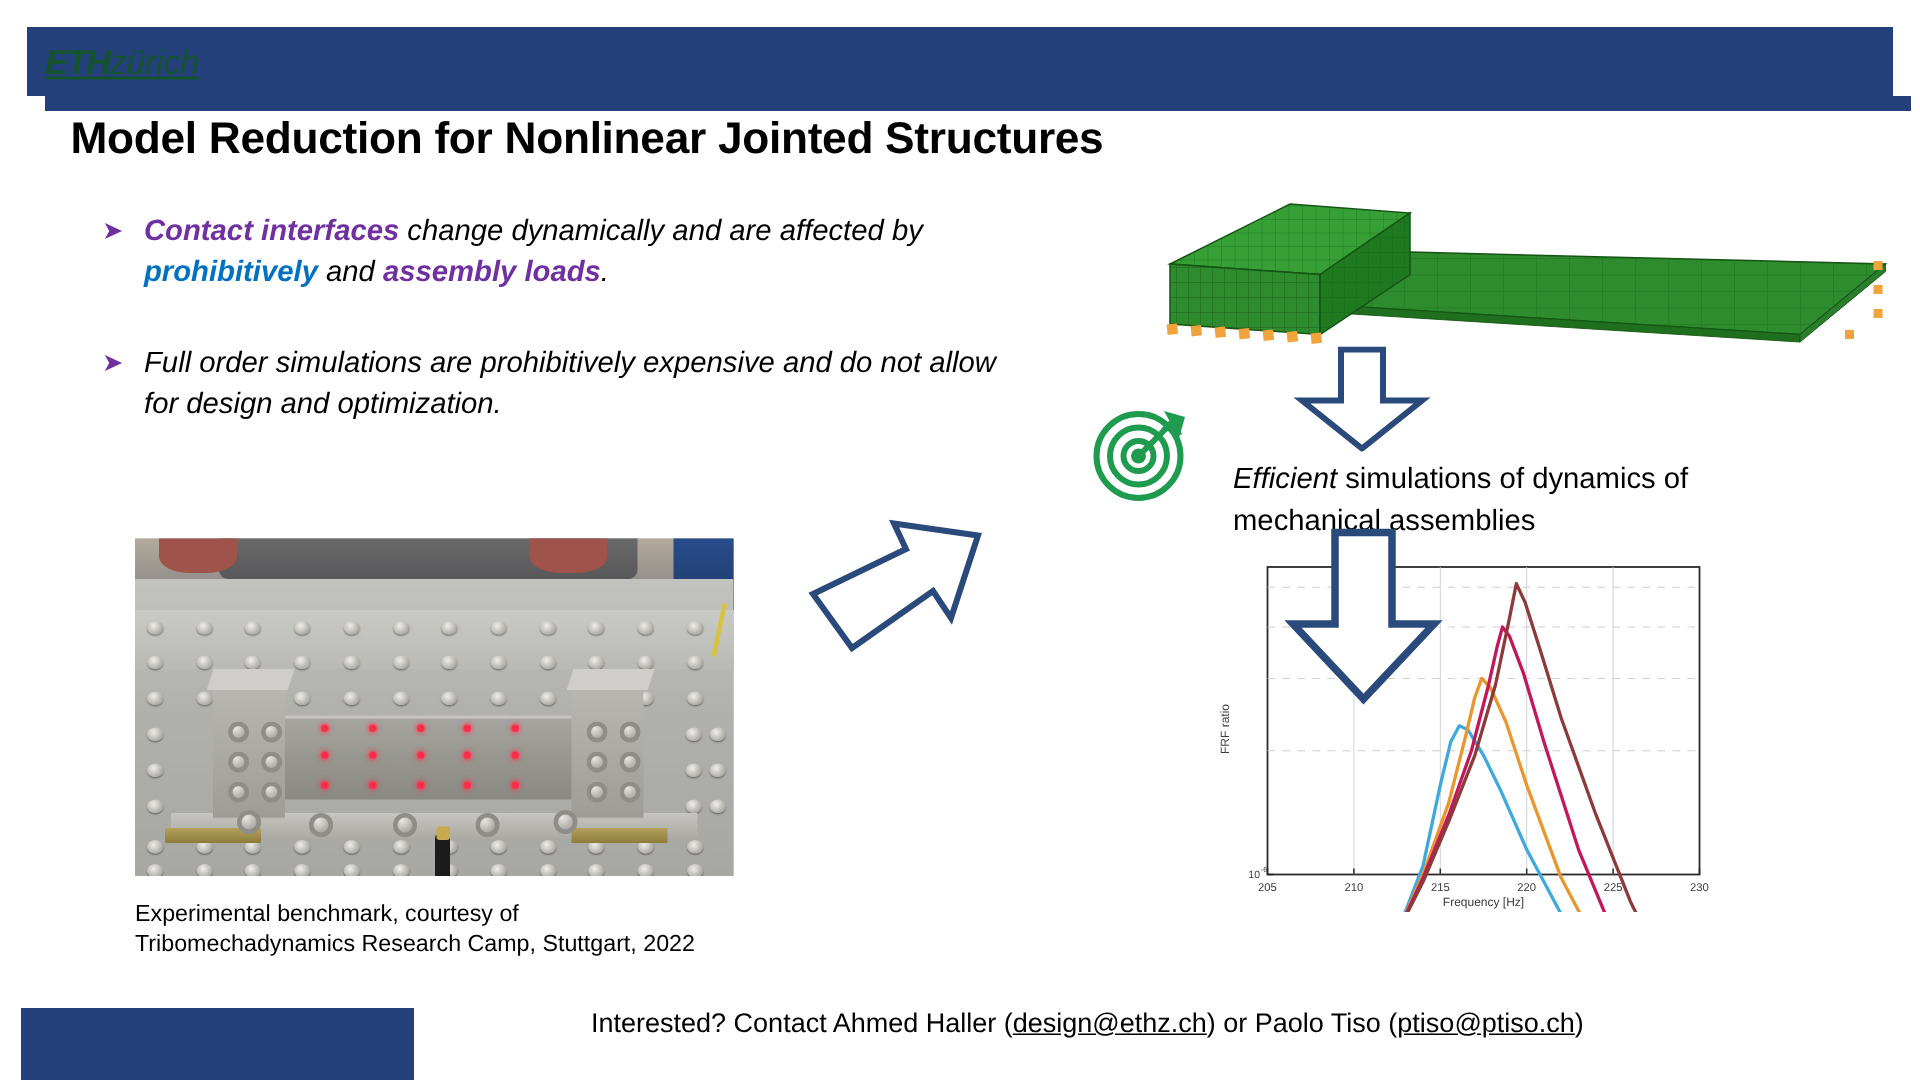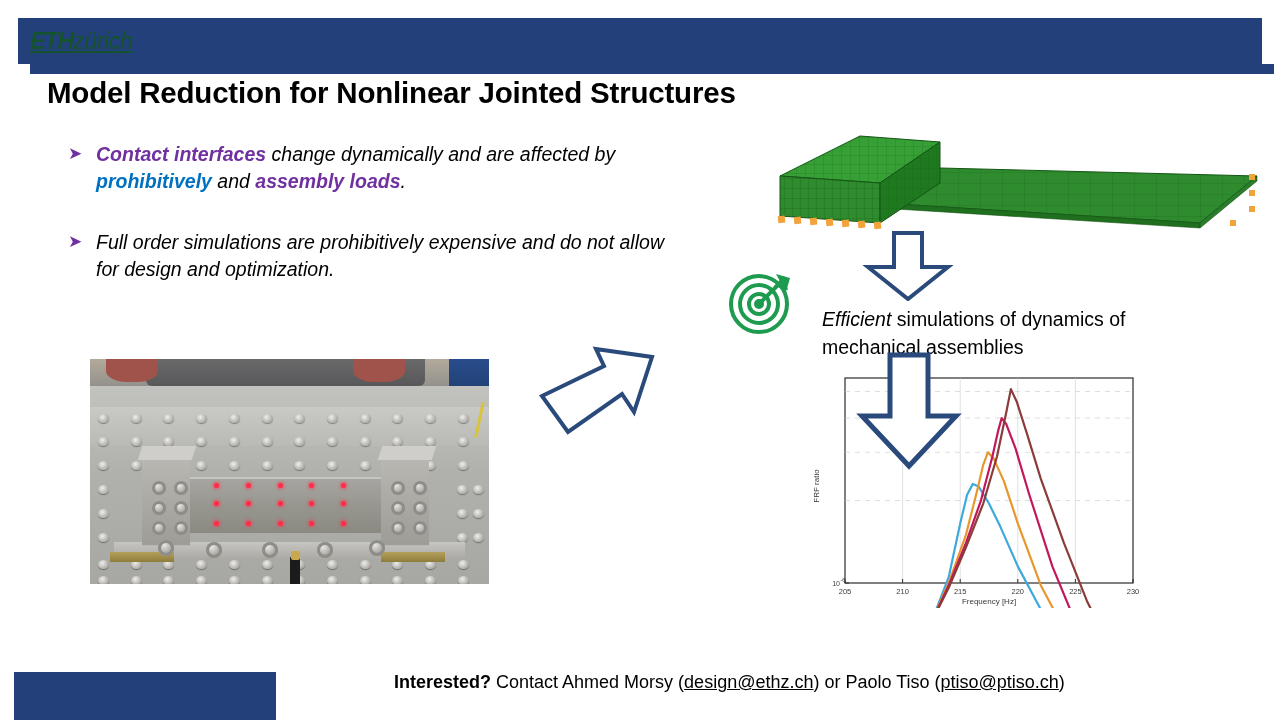--- a/index.html
+++ b/index.html
@@ -220,21 +220,21 @@
     white-space:nowrap;
     margin-top:43px;
   }
   .footer-contact {
     position: absolute;
     left: 394px; top: 672px;
     font-size: 18px;
     color: #000000;
     white-space: nowrap;
   }
-  .footer-contact b { font-weight: bold; text-align: center; }
+  .footer-contact b { font-weight: normal; text-align: center; }
   .footer-contact u { text-decoration: underline; }
 </style>
 </head>
 <body>
 
 <div id="slide">
 
   <div class="header-bar"></div>
   <div class="header-shadow"></div>
 
@@ -512,22 +512,26 @@
           <div class="laser" style="left: 47%; top: 68%;"></div>
           <div class="laser" style="left: 55%; top: 68%;"></div>
           <div class="laser" style="left: 63%; top: 68%;"></div>
         </div>
       <div class="cable"></div>
       <div class="connector"></div>
       <div class="yellow-cord"></div>
     </div>
   </div>
 
+  <div class="photo-caption">
+    <div>Experimental benchmark, courtesy of</div>
+    <div>Tribomechadynamics Research Camp, Stuttgart,  2022</div>
+  </div>
 
   <div class="footer-badge">
     <span>Prof. G. Haller</span>
   </div>
 
   <div class="footer-contact">
-    <b>Interested?</b><span> Contact Ahmed  Morsy (</span><u>design@ethz.ch</u><span>)  or Paolo Tiso (</span><u>ptiso@ptiso.ch</u><span>)</span>
+    <b>Interested?</b><span> Contact Ahmed  Haller (</span><u>design@ethz.ch</u><span>)  or Paolo Tiso (</span><u>ptiso@ptiso.ch</u><span>)</span>
   </div>
 
 </div>
 
 </body></html>

